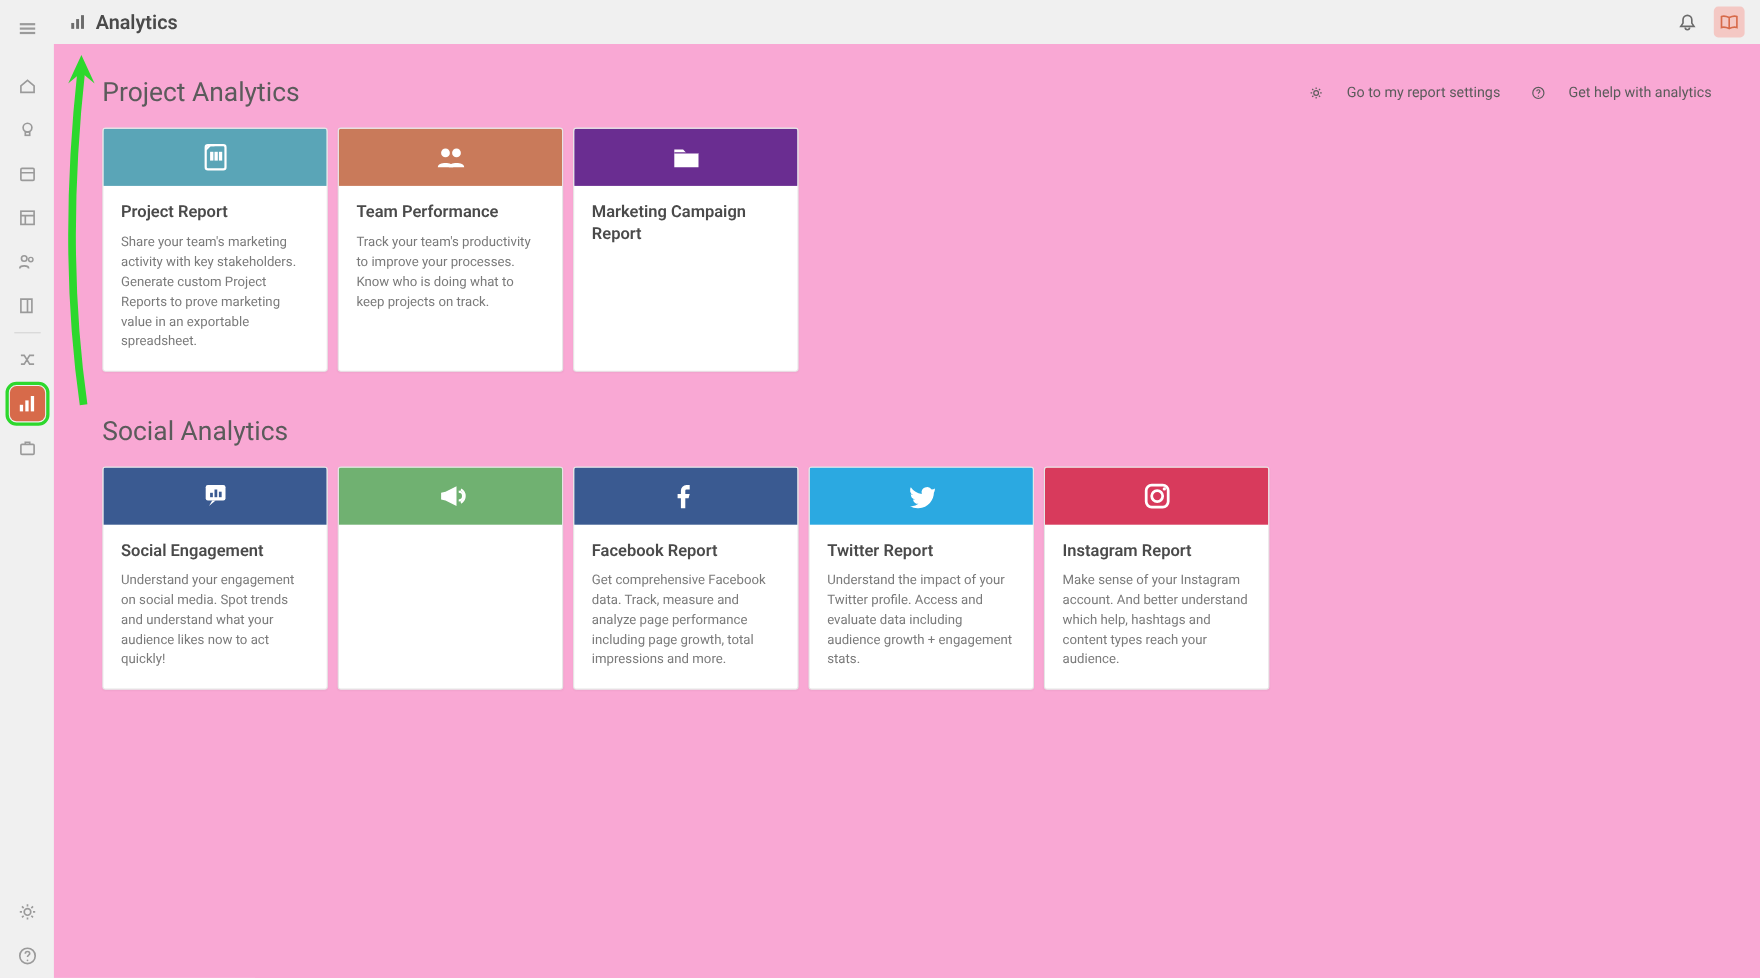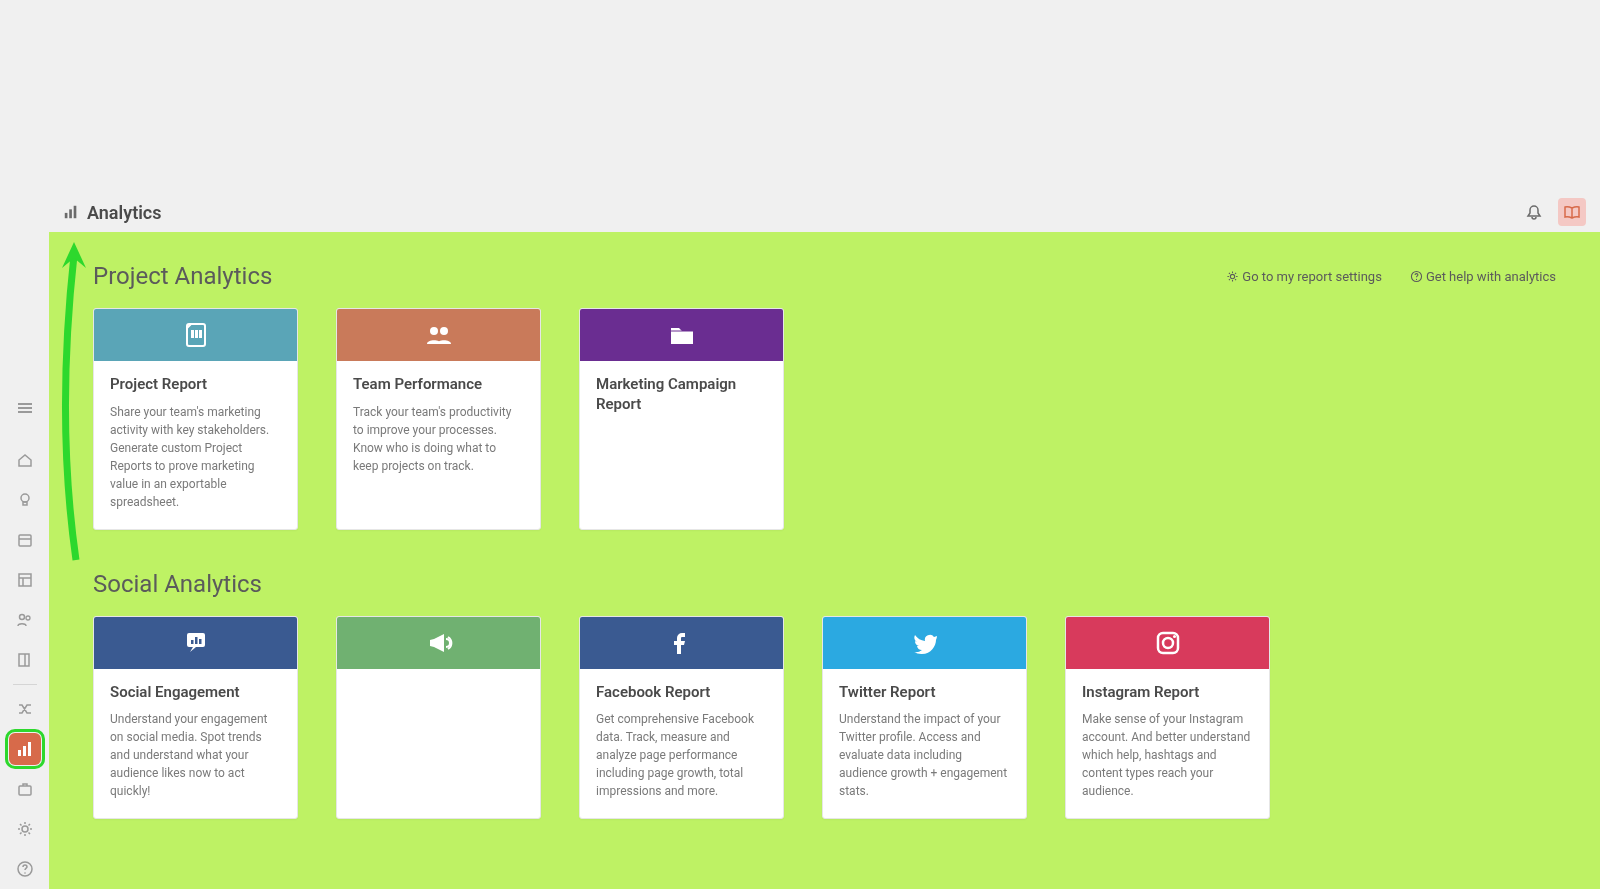--- a/index.html
+++ b/index.html
@@ -1,18 +1,18 @@
 <!DOCTYPE html>
 <html><head>
 <meta charset="utf-8">
 <style>
 * { margin: 0; padding: 0; box-sizing: border-box; }
 body { font-family: -apple-system, BlinkMacSystemFont, "Segoe UI", Roboto, "Helvetica Neue", Arial, sans-serif; background: #f0f0f0; color: #5b5b5b; }
 
-.app { display: flex; height: 100vh; align-items: flex-end; }
+.app { display: flex; height: 100vh; }
 
 
 .sidebar { width: 49px; background: #f0f0f0; display: flex; flex-direction: column; align-items: center; padding-top: 6px; gap: 0; }
 .sidebar-item { width: 32px; height: 32px; display: flex; align-items: center; justify-content: center; margin: 4px 0; border-radius: 4px; color: #9a9a9a; cursor: pointer; position: relative; }
 .sidebar-item.active { background: #d76a4a; color: #fff; }
 .sidebar-item.highlight-box { outline: 3px solid #2dd82d; outline-offset: 1px; border-radius: 6px; }
 .sidebar-spacer { flex: 1; }
 .sidebar-sep { width: 24px; border-top: 1px solid #d5d5d5; margin: 4px 0; }
 .sidebar svg { width: 18px; height: 18px; }
 
@@ -20,28 +20,28 @@
 .main { flex: 1; display: flex; flex-direction: column; background: #f0f0f0; }
 .topbar { height: 40px; display: flex; align-items: center; padding: 0 14px 0 6px; background: #f0f0f0; }
 .topbar-title { display: flex; align-items: center; gap: 8px; font-size: 18px; font-weight: 600; color: #4a4a4a; margin-left: 8px; }
 .topbar-title svg { width: 16px; height: 16px; color: #6b6b6b; }
 .topbar-right { margin-left: auto; display: flex; align-items: center; gap: 10px; }
 .topbar-right .icon-btn { width: 28px; height: 28px; display: flex; align-items: center; justify-content: center; color: #6b6b6b; cursor: pointer; border-radius: 4px; }
 .topbar-right .book-btn { background: #f4c8c4; color: #d76a4a; }
 .topbar-right svg { width: 18px; height: 18px; }
 
 
-.content { flex: 1; background: #bef264; margin: 0; padding: 30px 44px; overflow-y: auto; position: relative; }
+.content { flex: 1; background: #f9a8d4; margin: 0; padding: 30px 44px; overflow-y: auto; position: relative; }
 .section-header { display: flex; align-items: center; margin-bottom: 18px; }
 .section-title { font-size: 24px; font-weight: 400; color: #5b5b5b; }
 .section-links { margin-left: auto; display: flex; gap: 28px; font-size: 13px; color: #5b5b5b; }
-.section-links a { display: flex; align-items: center; gap: 3px; cursor: pointer; color: #5b5b5b; text-decoration: none; }
+.section-links a { display: flex; align-items: center; gap: 21px; cursor: pointer; color: #5b5b5b; text-decoration: none; }
 .section-links svg { width: 13px; height: 13px; }
 
-.card-grid { display: flex; flex-wrap: wrap; gap: 38px; margin-bottom: 40px; }
+.card-grid { display: flex; flex-wrap: wrap; gap: 9px; margin-bottom: 40px; }
 .card { width: 205px; background: #fff; border: 1px solid #e6e6e6; border-radius: 3px; overflow: hidden; box-shadow: 0 1px 2px rgba(0,0,0,0.04); cursor: pointer; display: flex; flex-direction: column; }
 .card-header { height: 52px; display: flex; align-items: center; justify-content: center; color: #fff; }
 .card-header svg { width: 30px; height: 30px; }
 .card-body { padding: 14px 16px 18px; }
 .card-title { font-size: 15px; font-weight: 600; color: #4a4a4a; margin-bottom: 8px; line-height: 1.3; }
 .card-desc { font-size: 12px; color: #7a7a7a; line-height: 1.5; }
 
 
 .arrow-annotation { position: absolute; left: -3px; top: 8px; pointer-events: none; }
 

